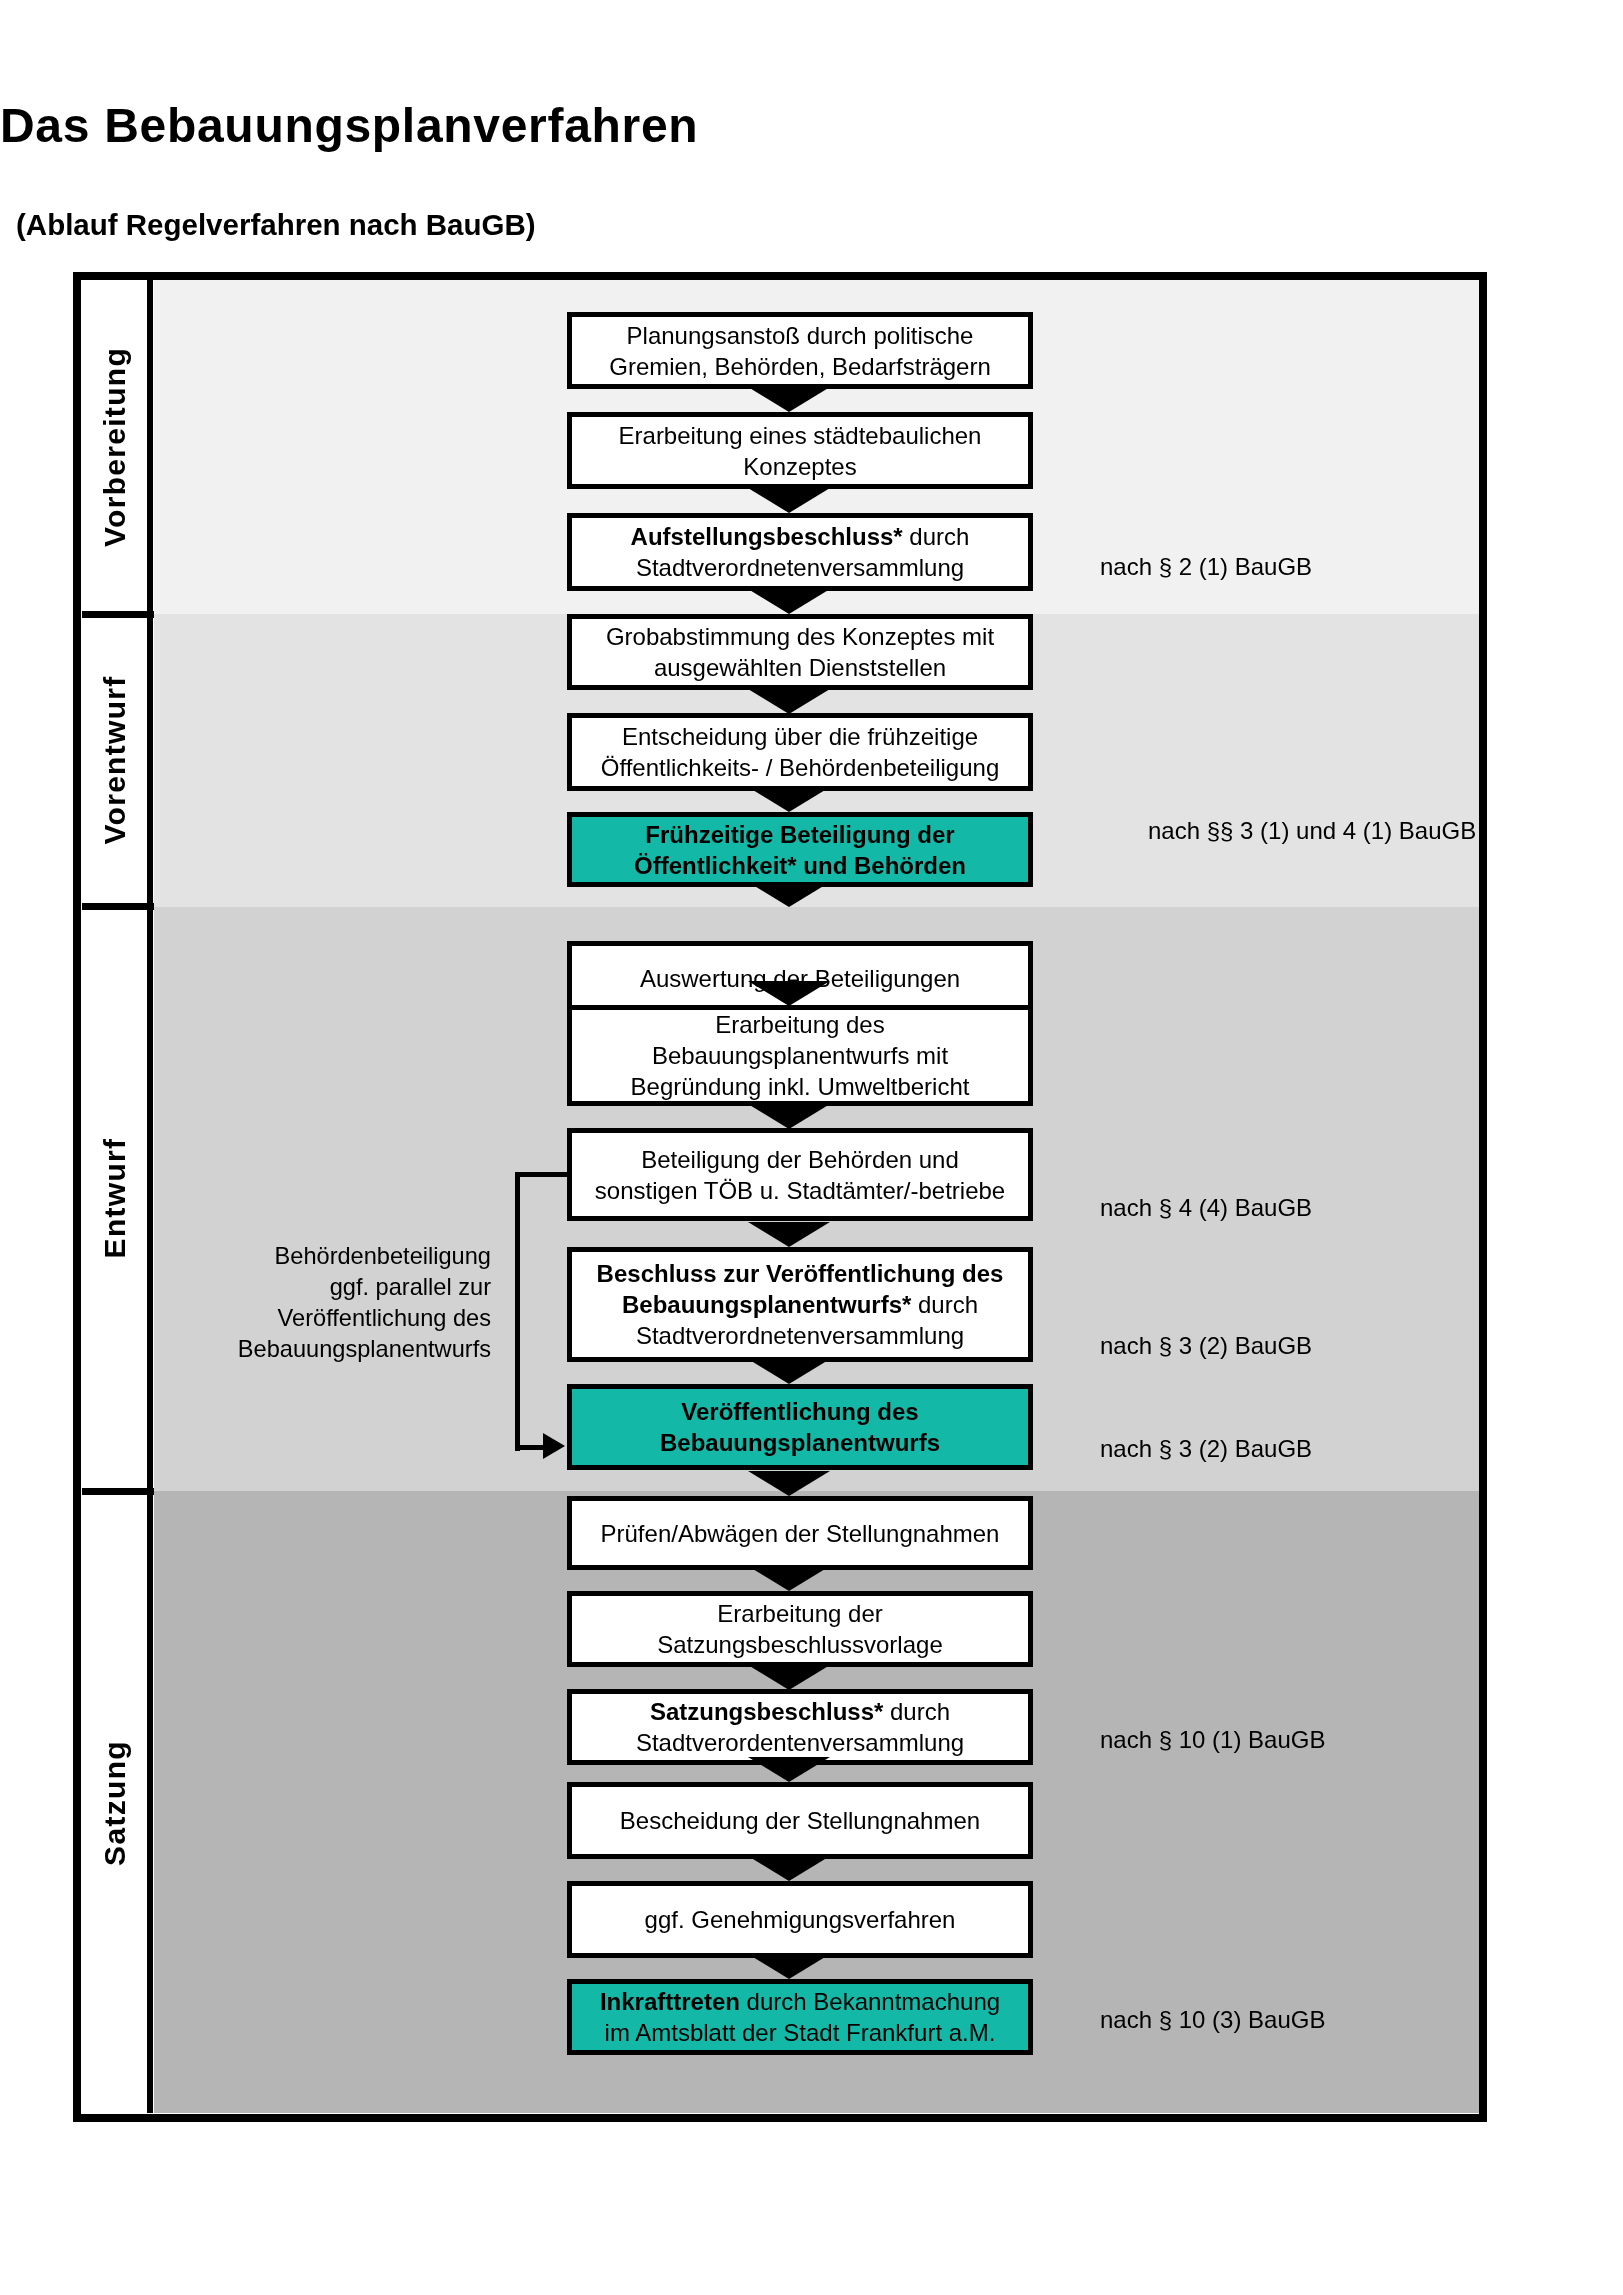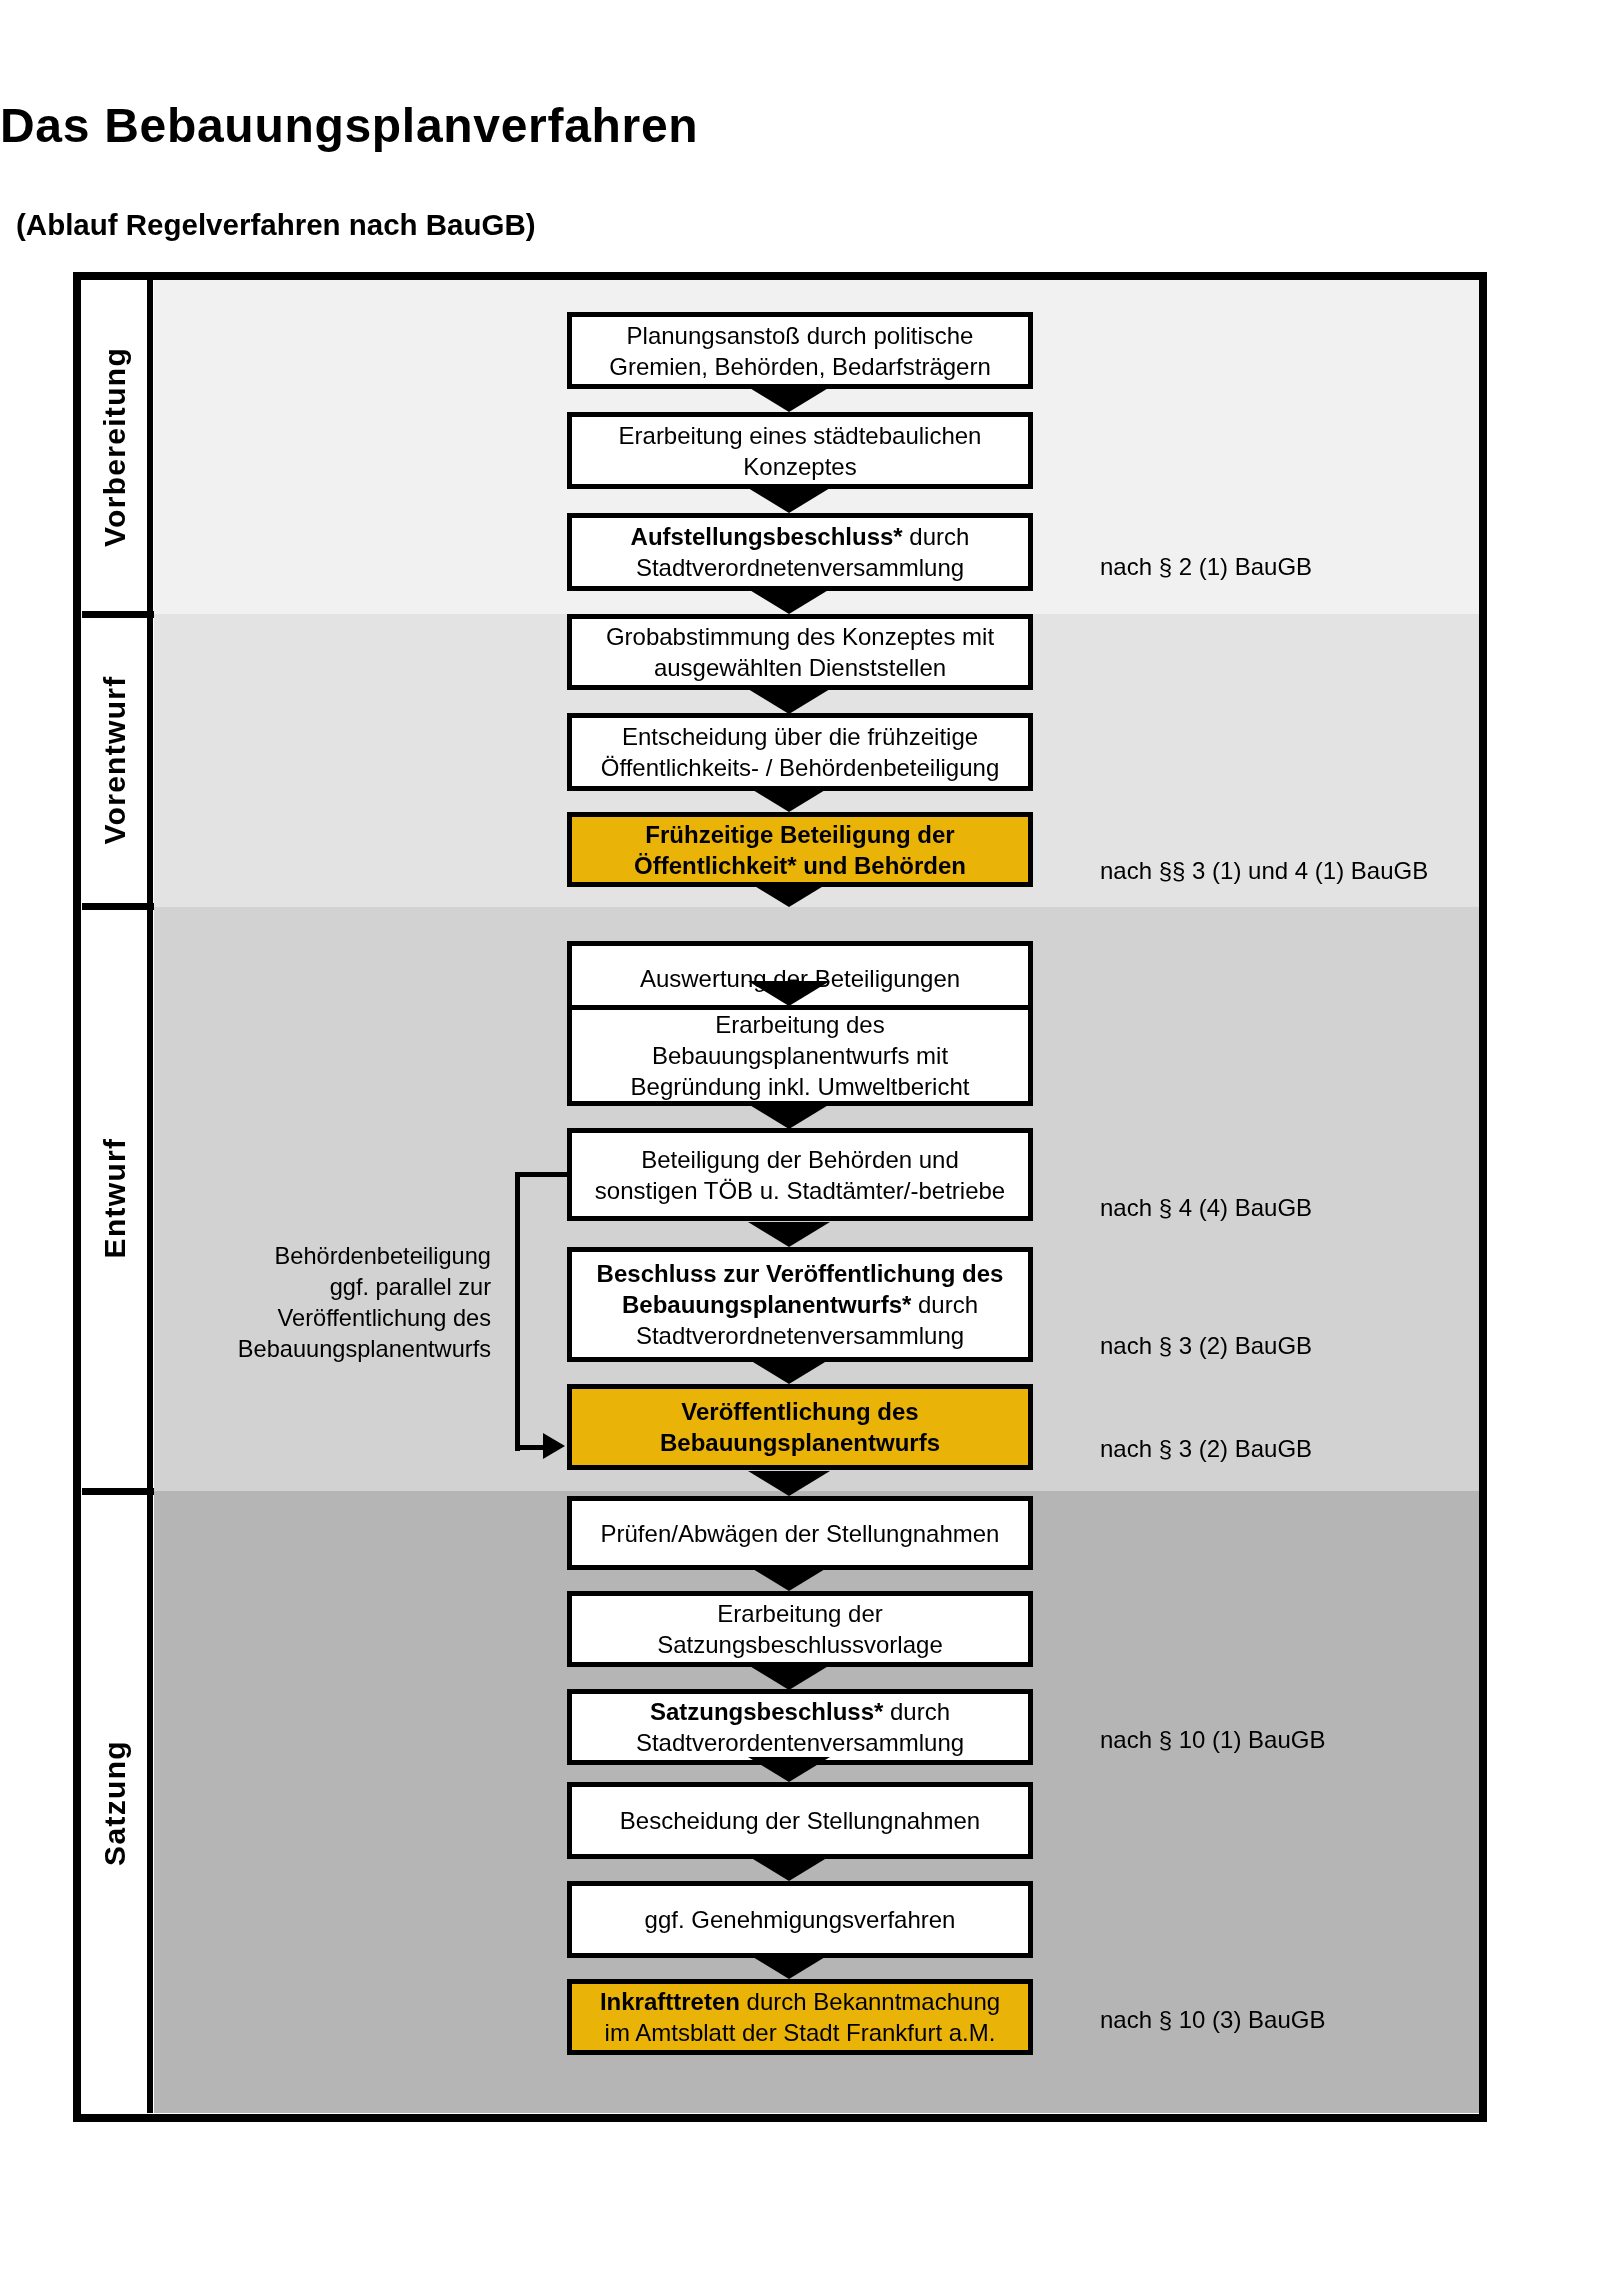--- a/index.html
+++ b/index.html
@@ -43,21 +43,21 @@
   .phaselabel.p2 { top:1198px; } .phaselabel.p3 { top:1803px; }
   
   .box {
     position:absolute; left:567px; width:466px; box-sizing:border-box;
     border:5.9px solid #000; background:#ffffff;
     display:flex; flex-direction:column; justify-content:center; align-items:center;
     font-size:24px; line-height:31px; text-align:center;
   }
   .box .line { white-space:nowrap; }
   .b { font-weight:bold; }
-  .box.blue { background:#eab308; font-weight:bold; }
+  .box.blue { background:#14b8a6; font-weight:bold; }
   
   .arr {
     position:absolute; width:0; height:0;
     border-left:41px solid transparent; border-right:41px solid transparent;
     border-top:25px solid #000; left:748px;
   }
   
   .ref { position:absolute; left:1100px; font-size:24px; line-height:29px; white-space:nowrap; }
   
   .sidenote {
@@ -195,21 +195,21 @@
     <span class="line">ggf. Genehmigungsverfahren</span>
   </div>
   <div class="arr" style="top:1954px;"></div>
 
   <div class="box blue" style="top:1979px;height:76px;">
     <span class="line"><span class="b">Inkrafttreten</span><span style="font-weight:normal;"> durch Bekanntmachung</span></span>
     <span class="line" style="font-weight:normal;">im Amtsblatt der Stadt Frankfurt a.M.</span>
   </div>
 
   <div class="ref" style="top:552px;">nach § 2 (1) BauGB</div>
-  <div class="ref" style="top:856px;">nach §§ 3 (1) und 4 (1) BauGB</div>
+  <div class="ref" style="top:816px;margin-left:48px;">nach §§ 3 (1) und 4 (1) BauGB</div>
   <div class="ref" style="top:1193px;">nach § 4 (4) BauGB</div>
   <div class="ref" style="top:1331px;">nach § 3 (2) BauGB</div>
   <div class="ref" style="top:1434px;">nach § 3 (2) BauGB</div>
   <div class="ref" style="top:1725px;">nach § 10 (1) BauGB</div>
   <div class="ref" style="top:2005px;">nach § 10 (3) BauGB</div>
 
   <div class="sidenote">
     <div>Behördenbeteiligung</div>
     <div>ggf. parallel zur</div>
     <div>Veröffentlichung des</div>

